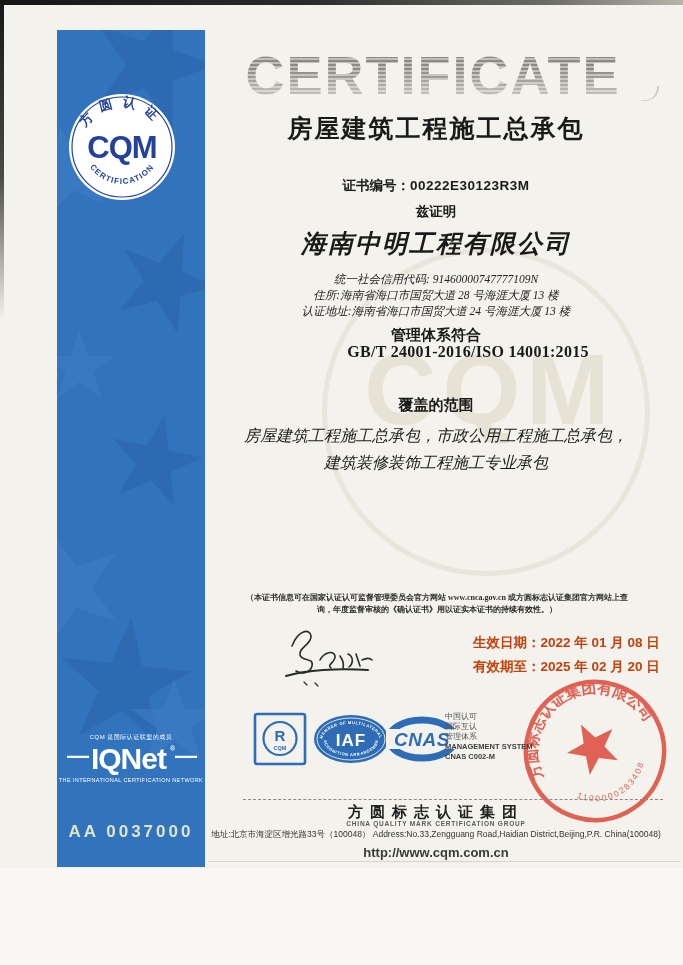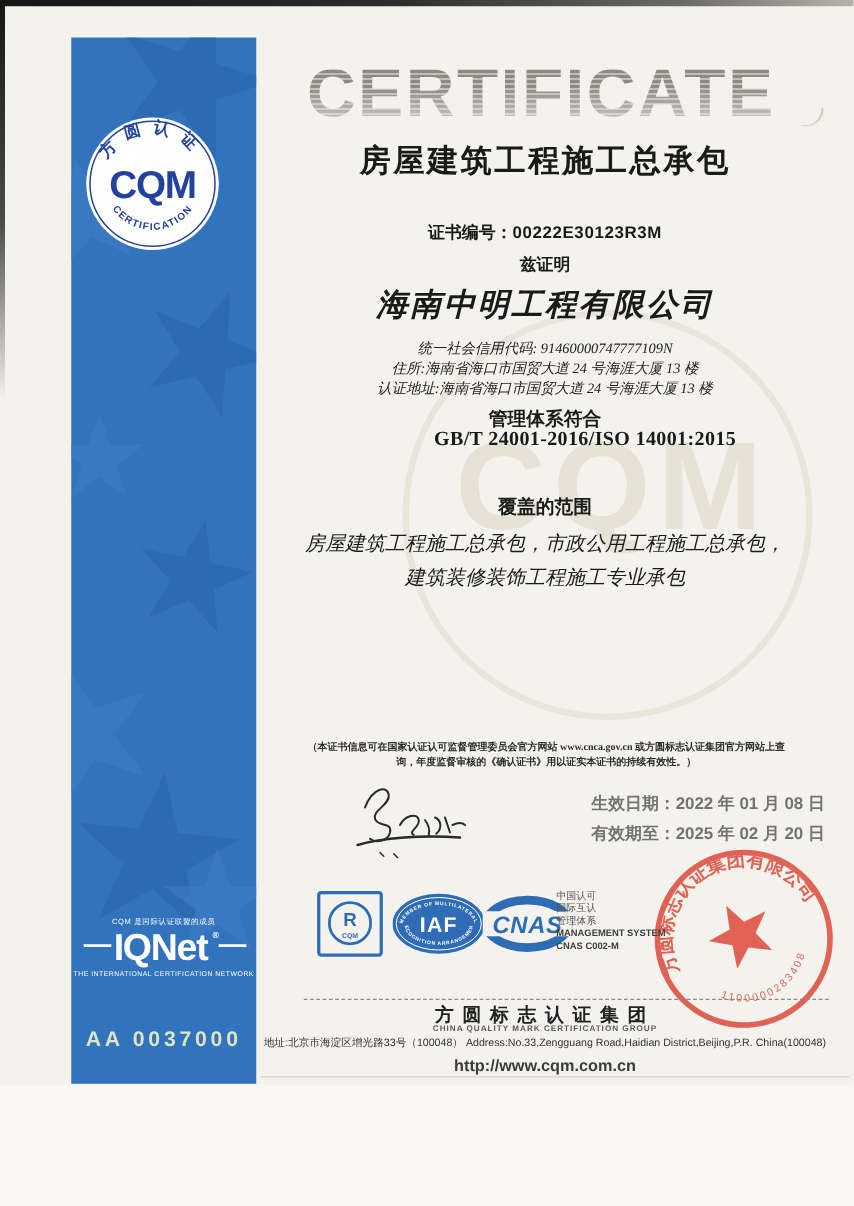--- a/index.html
+++ b/index.html
@@ -42,21 +42,21 @@
   .attest{top:203px;font-size:13.5px;font-weight:bold;}
   .company{top:227px;font-size:25px;letter-spacing:2px;font-family:Liberation Sans, sans-serif;font-style:italic;font-weight:bold;}
   .info{top:271px;font-size:11.5px;line-height:16px;font-family:"Liberation Serif",serif;font-style:italic;color:#222;}
   .conform{top:326px;font-size:15px;font-weight:bold;}
   .standard{top:343px;font-size:16px;font-weight:bold;font-family:"Liberation Serif",serif;letter-spacing:.3px;padding-left:32px;}
   .scope-label{top:396px;font-size:15px;font-weight:bold;text-align:center;}
   .scope{top:422px;font-size:16px;line-height:27px;font-family:"Liberation Serif",serif;font-style:italic;}
   .disclaimer{left:208px;width:458px;top:592px;font-size:8px;line-height:12px;
     font-family:"Liberation Serif",serif;color:#2c2c2c;font-weight:bold;}
 
-  .dates{position:absolute;left:473px;top:631px;font-size:13.5px;font-weight:bold;line-height:24px;color:#737373;text-align:left;}
+  .dates{position:absolute;left:473px;top:631px;font-size:13.5px;font-weight:bold;line-height:24px;color:#c2410c;text-align:left;}
 
   .signature{position:absolute;left:282px;top:624px;}
 
   .stamp{position:absolute;left:520px;top:676px;width:150px;height:150px;opacity:.88;}
 
   
   .rcqm{position:absolute;left:253px;top:712px;}
   .iaf{position:absolute;left:314px;top:714px;}
   .cnas{position:absolute;left:386px;top:716px;}
   .accred{position:absolute;left:445px;top:712px;text-align:left;color:#4a4a4a;}
@@ -123,21 +123,21 @@
 
   <div class="c cert-heading">CERTIFICATE</div>
   <div class="c title">房屋建筑工程施工总承包</div>
   <div class="c certno">
     <span>证书编号：</span><span class="num">00222E30123R3M</span>
   </div>
   <div class="c attest">兹证明</div>
   <div class="c company">海南中明工程有限公司</div>
   <div class="c info">
     <div>统一社会信用代码: 91460000747777109N</div>
-    <div>住所:海南省海口市国贸大道 24 号海涯大厦 13 楼</div>
+    <div>住所:海南省海口市国贸大道 28 号海涯大厦 13 楼</div>
     <div>认证地址:海南省海口市国贸大道 24 号海涯大厦 13 楼</div>
   </div>
   <div class="c conform">管理体系符合</div>
   <div class="c standard">GB/T 24001-2016/ISO 14001:2015</div>
   <div class="c scope-label">覆盖的范围</div>
   <div class="c scope">
     <div>房屋建筑工程施工总承包，市政公用工程施工总承包，</div>
     <div>建筑装修装饰工程施工专业承包</div>
   </div>
   <div class="c disclaimer">

